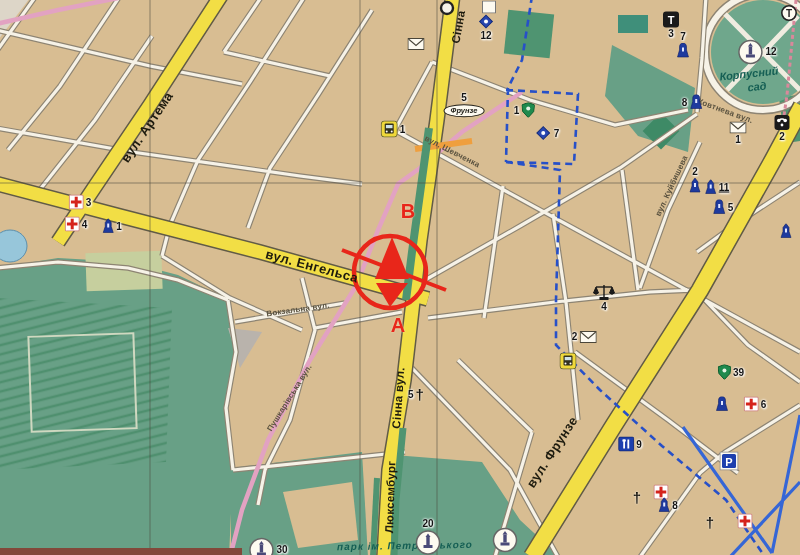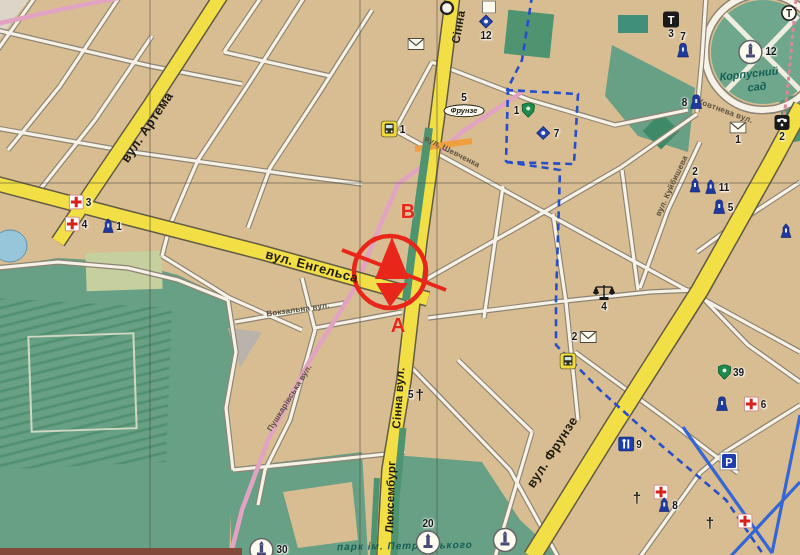--- a/index.html
+++ b/index.html
@@ -275,21 +275,21 @@
       </div>
       <div class="marker v" style="left: 695px; top: 180px; transform: translate(-50%, -50%);">
         <span class="m-num">2</span>
         <span class="m-icon">
           <svg width="12" height="15">
             <path d="M6,0 L9,4 L9,8 L11,14 L1,14 L3,8 L3,4 Z" fill="#1e3a9e" stroke="#0e1f66" stroke-width="0.6"></path>
             <rect x="5" y="5" width="2" height="4" fill="#dfe6ff"></rect>
           </svg>
         </span>
       </div>
-      <div class="marker" style="left: 717px; top: 187px; transform: translate(-50%, -50%);">
+      <div class="marker" style="left: 717px; top: 187px; transform: translate(-50%, -50%); text-decoration: underline;">
         <span class="m-icon">
           <svg width="12" height="15">
             <path d="M6,0 L9,4 L9,8 L11,14 L1,14 L3,8 L3,4 Z" fill="#1e3a9e" stroke="#0e1f66" stroke-width="0.6"></path>
             <rect x="5" y="5" width="2" height="4" fill="#dfe6ff"></rect>
           </svg>
         </span>
         <span class="m-num">11</span>
       </div>
       <div class="marker" style="left: 723px; top: 207px; transform: translate(-50%, -50%);">
         <span class="m-icon">

